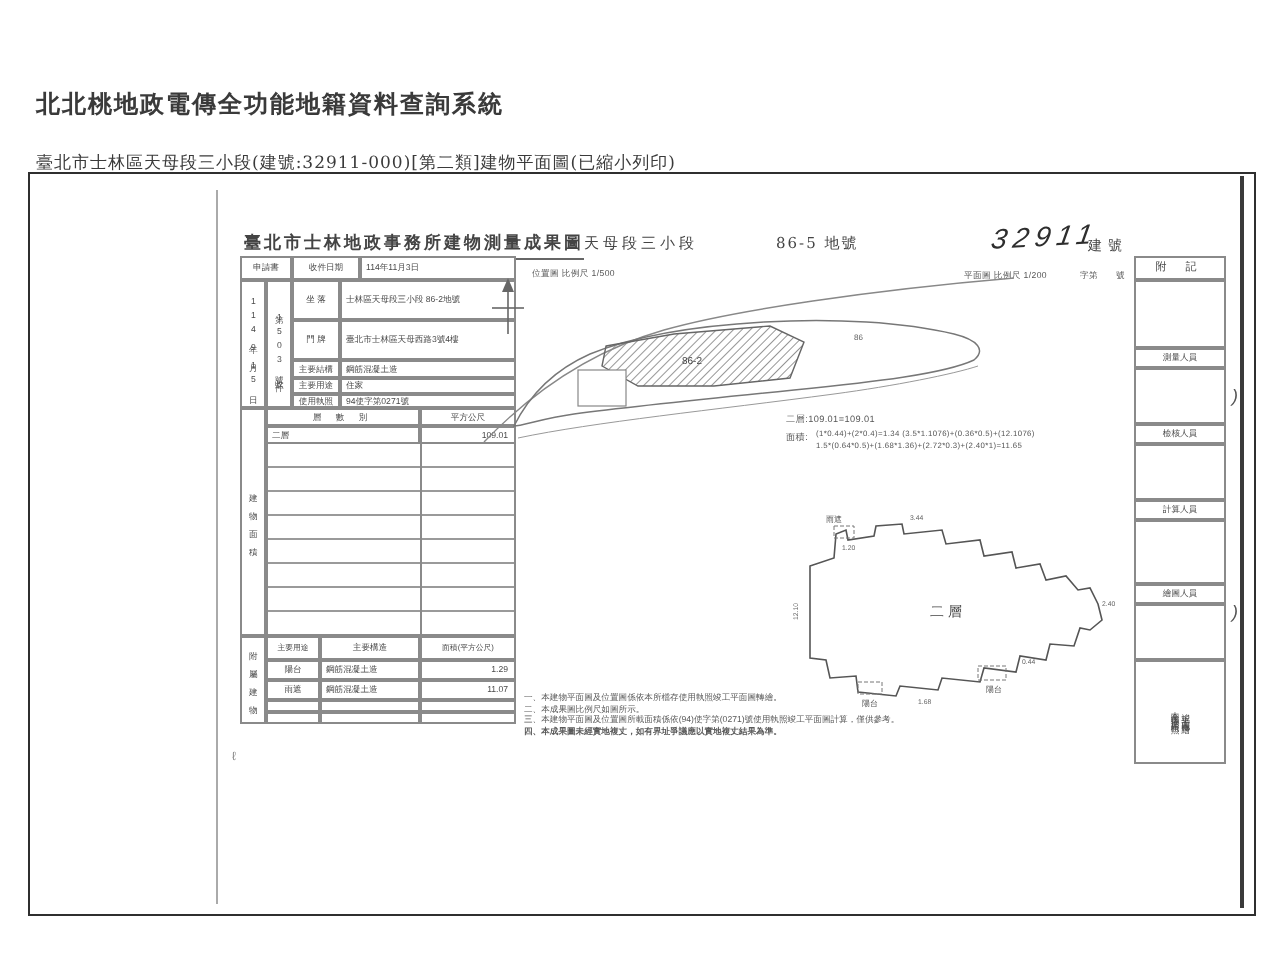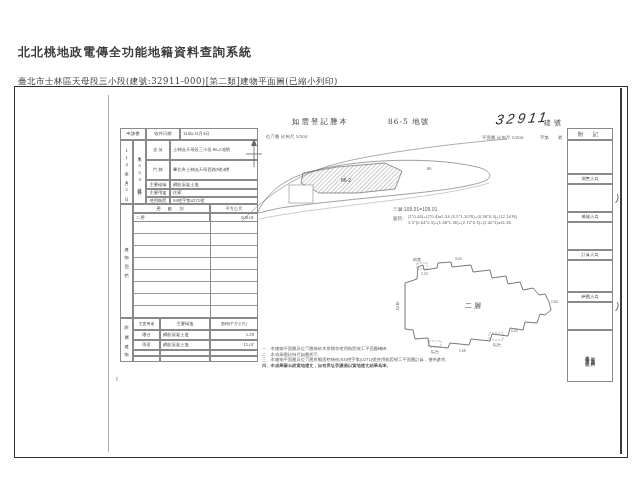--- a/index.html
+++ b/index.html
@@ -41,21 +41,22 @@
 
 <div class="page">
 
   <div class="abs serif sys-title">北北桃地政電傳全功能地籍資料查詢系統</div>
   <div class="abs serif sub-title">臺北市士林區天母段三小段(建號:32911-000)[第二類]建物平面圖(已縮小列印)</div>
 
   <div class="abs doc-frame"></div>
   <div class="abs scan-left-line"></div>
   <div class="abs scan-right-line"></div>
 
-  <div class="abs serif sec-name">如需登記謄本</div>
+  <div class="abs serif doc-title">臺北市士林地政事務所建物測量成果圖</div>
+  <div class="abs serif sec-name">天母段三小段</div>
   <div class="abs serif land-no">86-5 地號</div>
   <div class="abs hand-no">32911</div>
   <div class="abs serif bno-label">建號</div>
   <div class="abs tiny loc-scale">位置圖 比例尺 1/500</div>
   <div class="abs tiny plan-scale">平面圖 比例尺 1/200</div>
   <div class="abs tiny doc-no">字第　　號</div>
 
   <div class="cell" style="left:120px;top:128px;width:26px;height:12px;">申請書</div>
   <div class="cell" style="left:146px;top:128px;width:34px;height:12px;">收件日期</div>
   <div class="cell left" style="left:180px;top:128px;width:78px;height:12px;">114年11月3日</div>

